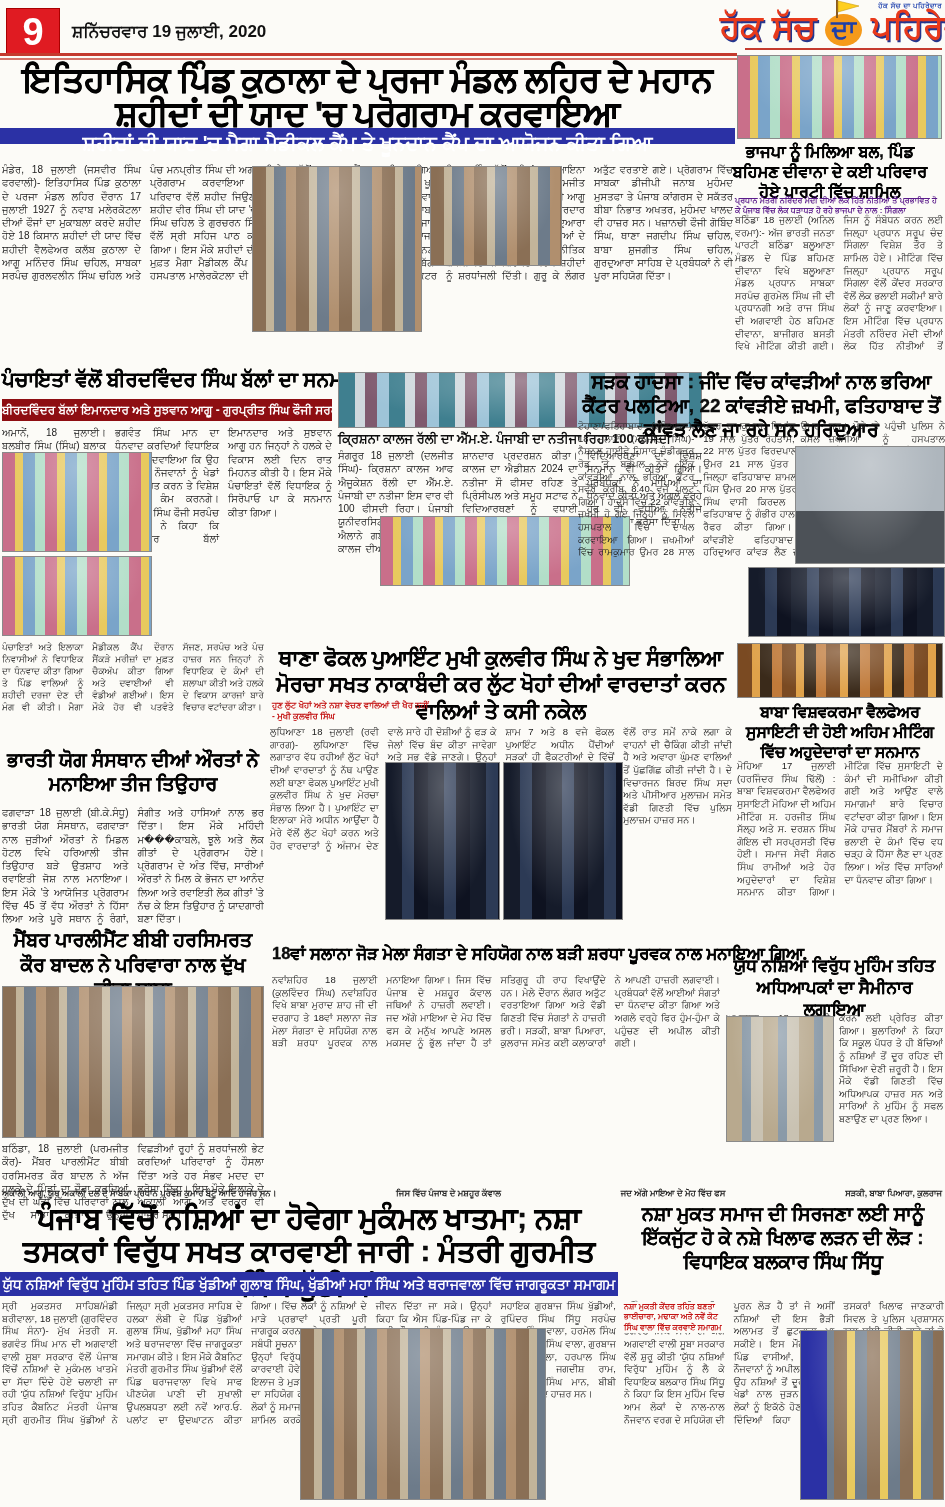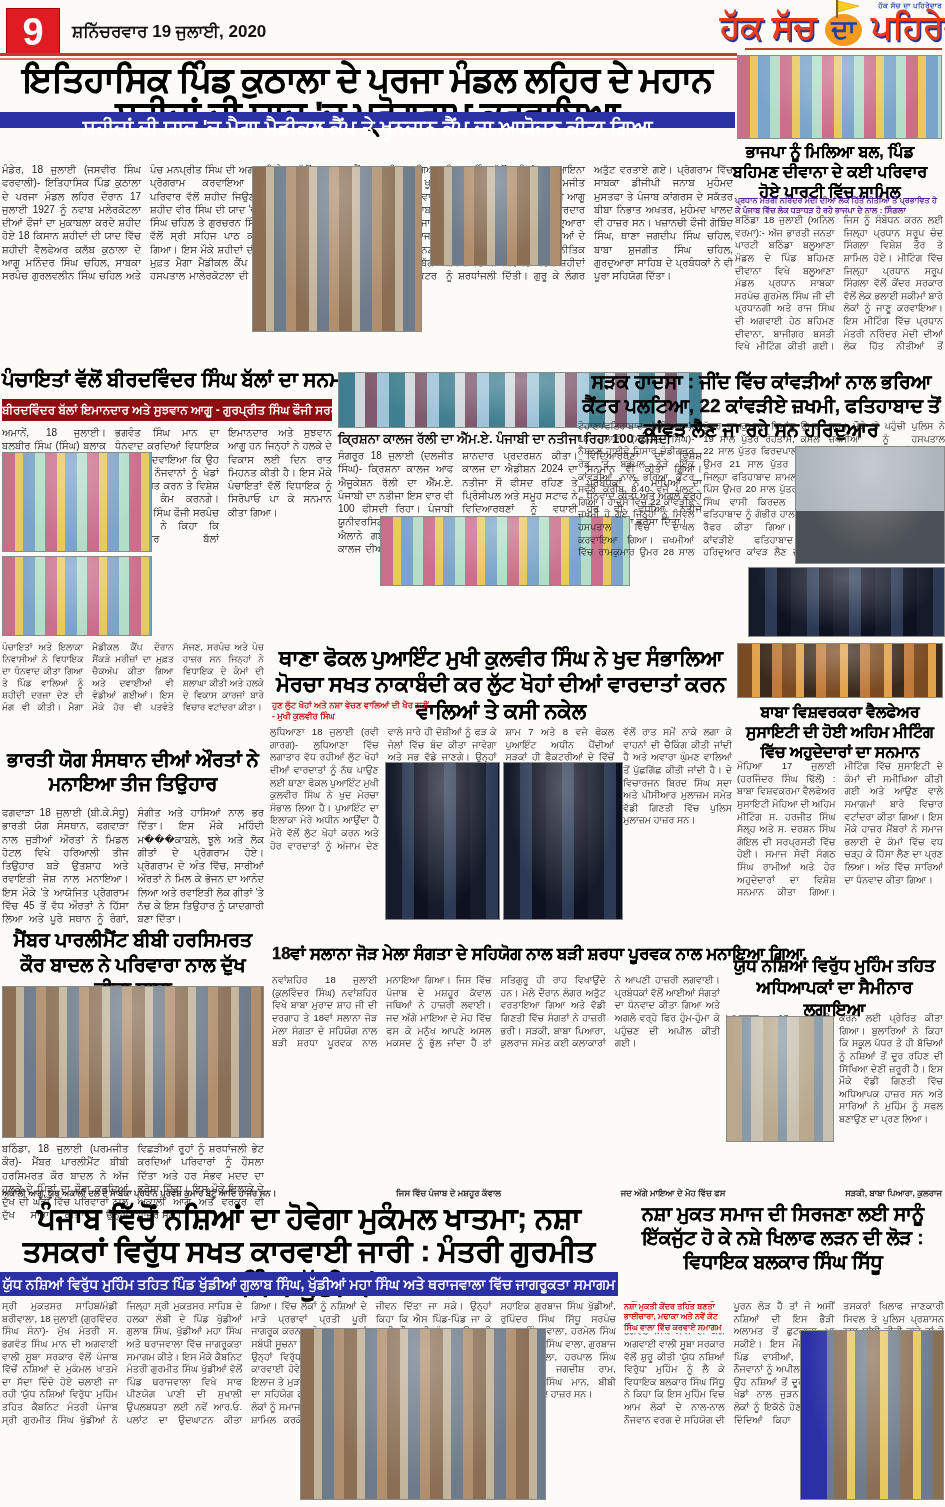--- a/index.html
+++ b/index.html
@@ -85,21 +85,21 @@
     </span>
     <span>ਪਹਿਰੇਦਾਰ</span>
   </div>
 </div>
 
 <div class="abs rule-red" style="left:0; top:53px; width:737px; height:3px;"></div>
 <div class="abs rule-red" style="left:0; top:58px; width:737px; height:2px; opacity:.7;"></div>
 <div class="abs rule-red" style="left:745px; top:48px; width:197px; height:2px;"></div>
 
 <div class="abs h-main" style="left:2px; top:62px; width:731px;">ਇਤਿਹਾਸਿਕ ਪਿੰਡ ਕੁਠਾਲਾ ਦੇ ਪਰਜਾ ਮੰਡਲ ਲਹਿਰ ਦੇ ਮਹਾਨ ਸ਼ਹੀਦਾਂ ਦੀ ਯਾਦ 'ਚ ਪ੍ਰੋਗਰਾਮ ਕਰਵਾਇਆ</div>
-<div class="abs bar-blue" style="left:0; top:112px; width:735px; height:16px; font-size:20px; line-height:30px;">ਸ਼ਹੀਦਾਂ ਦੀ ਯਾਦ 'ਚ ਮੈਗਾ ਮੈਡੀਕਲ ਕੈਂਪ ਤੇ ਖੂਨਦਾਨ ਕੈਂਪ ਦਾ ਆਯੋਜਨ ਕੀਤਾ ਗਿਆ</div>
+<div class="abs bar-blue" style="left:0; top:128px; width:735px; height:16px; font-size:20px; line-height:30px;">ਸ਼ਹੀਦਾਂ ਦੀ ਯਾਦ 'ਚ ਮੈਗਾ ਮੈਡੀਕਲ ਕੈਂਪ ਤੇ ਖੂਨਦਾਨ ਕੈਂਪ ਦਾ ਆਯੋਜਨ ਕੀਤਾ ਗਿਆ</div>
 <div class="abs bt cols5" style="left:2px; top:163px; width:731px; height:200px;">ਮੰਡੇਰ, 18 ਜੁਲਾਈ (ਜਸਵੀਰ ਸਿੰਘ ਫਰਵਾਲੀ)- ਇਤਿਹਾਸਿਕ ਪਿੰਡ ਕੁਠਾਲਾ ਦੇ ਪਰਜਾ ਮੰਡਲ ਲਹਿਰ ਦੌਰਾਨ 17 ਜੁਲਾਈ 1927 ਨੂੰ ਨਵਾਬ ਮਲੇਰਕੋਟਲਾ ਦੀਆਂ ਫੌਜਾਂ ਦਾ ਮੁਕਾਬਲਾ ਕਰਦੇ ਸ਼ਹੀਦ ਹੋਏ 18 ਕਿਸਾਨ ਸ਼ਹੀਦਾਂ ਦੀ ਯਾਦ ਵਿੱਚ ਸ਼ਹੀਦੀ ਵੈਲਫੇਅਰ ਕਲੱਬ ਕੁਠਾਲਾ ਦੇ ਆਗੂ ਮਨਿੰਦਰ ਸਿੰਘ ਚਹਿਲ, ਸਾਬਕਾ ਸਰਪੰਚ ਗੁਰਲਵਲੀਨ ਸਿੰਘ ਚਹਿਲ ਅਤੇ ਪੰਚ ਮਨਪ੍ਰੀਤ ਸਿੰਘ ਦੀ ਅਗਵਾਈ ਹੇਠ ਪ੍ਰੋਗਰਾਮ ਕਰਵਾਇਆ ਗਿਆ। ਪਰਿਵਾਰ ਵੱਲੋਂ ਸ਼ਹੀਦ ਜਿਉਣ ਸਿੰਘ ਤੇ ਸ਼ਹੀਦ ਵੀਰ ਸਿੰਘ ਦੀ ਯਾਦ 'ਚ ਹਰਜੀਤ ਸਿੰਘ ਚਹਿਲ ਤੇ ਗੁਰਚਰਨ ਸਿੰਘ ਚਹਿਲ ਵੱਲੋਂ ਸ੍ਰੀ ਸਹਿਜ ਪਾਠ ਕਰਵਾਇਆ ਗਿਆ। ਇਸ ਮੌਕੇ ਸ਼ਹੀਦਾਂ ਦੀ ਯਾਦ 'ਚ ਮੁਫ਼ਤ ਮੈਗਾ ਮੈਡੀਕਲ ਕੈਂਪ ਤੇ ਸਿਵਲ ਹਸਪਤਾਲ ਮਾਲੇਰਕੋਟਲਾ ਦੀ ਬਲੱਡ ਬੈਂਕ ਵੱਲੋਂ ਖੂਨਦਾਨ ਕੈਂਪ ਲਗਾਇਆ ਗਿਆ ਜਿਸ ਵਿੱਚ ਅਨੇਕਾਂ ਖੂਨਦਾਨੀਆਂ ਦਾ ਖੂਨ ਇਕੱਤਰ ਕੀਤਾ ਗਿਆ। ਵੱਲੋਂ ਨਵਾਬ ਮਾਲੇਰਕੋਟਲਾ ਦੇ ਲੋਕਾਂ ਪ੍ਰਤੀ ਜਾਬਰ ਰਵੱਈਏ ਬਾਰੇ ਦੱਸ ਕੇ ਲੋਕਾਂ ਨੂੰ ਜਾਣੂ ਕਰਵਾਇਆ ਗਿਆ। ਦੀਪਕ ਹਾਜਟ ਇੰਸਟੀਚਿਊਟ ਲੁਧਿਆਣਾ, ਈਐਨਟੀ ਮਾਹਿਰ ਡਾਕਟਰ ਚਮਨਜੀਤ ਸਿੰਘ ਬੱਗਾ ਅਤੇ ਮਹਿਲਾ ਰੋਗਾਂ ਦੇ ਮਾਹਿਰ ਡਾਕਟਰ ਸਿਖਰਾ ਵਿੰਗ ਵੱਲੋਂ ਮਰੀਜ਼ਾਂ ਦਾ ਮੁਆਇਨਾ ਕੀਤਾ ਗਿਆ। ਇਸ ਮੌਕੇ ਪਰਮਜੀਤ ਕੌਰ, ਪਾਠ ਜਸਵੀਰ ਕੌਰ, ਅਕਾਲੀ ਆਗੂ ਵੈਦ ਨਿਹਾਨ ਸਿੰਘ ਕੁਠਾਲਾ, ਨੰਬਰਦਾਰ ਕੁਲਦੀਪ ਸਿੰਘ ਕੁਠਾਲਾ, ਗੁਰਦੁਆਰਾ ਸਾਹਿਬ ਦੇ ਪ੍ਰਬੰਧਕ, ਸਮਾਜਸੇਵੀਆਂ ਦੇ ਆਗੂ ਸਮਾਜਸੇਵੀ ਤੇ ਰਾਜਨੀਤਿਕ ਸ਼ਖਸੀਅਤਾਂ ਨੇ ਸ਼ਿਰਕਤ ਕਰਕੇ ਸ਼ਹੀਦਾਂ ਨੂੰ ਸ਼ਰਧਾਂਜਲੀ ਦਿੱਤੀ। ਗੁਰੂ ਕੇ ਲੰਗਰ ਅਤੁੱਟ ਵਰਤਾਏ ਗਏ। ਪ੍ਰੋਗਰਾਮ ਵਿੱਚ ਸਾਬਕਾ ਡੀਜੀਪੀ ਜਨਾਬ ਮੁਹੰਮਦ ਮੁਸਤਫਾ ਤੇ ਪੰਜਾਬ ਕਾਂਗਰਸ ਦੇ ਸਕੱਤਰ ਬੀਬਾ ਨਿਭਾਤ ਅਖਤਰ, ਮੁਹੰਮਦ ਖਾਲਦ ਵੀ ਹਾਜ਼ਰ ਸਨ। ਖਜ਼ਾਨਚੀ ਫੌਜੀ ਗੋਬਿੰਦ ਸਿੰਘ, ਥਾਣਾ ਜਗਦੀਪ ਸਿੰਘ ਚਹਿਲ, ਬਾਬਾ ਸ਼ੁਜਗੀਤ ਸਿੰਘ ਚਹਿਲ, ਗੁਰਦੁਆਰਾ ਸਾਹਿਬ ਦੇ ਪ੍ਰਬੰਧਕਾਂ ਨੇ ਵੀ ਪੂਰਾ ਸਹਿਯੋਗ ਦਿੱਤਾ।</div>
 <div class="photo ph-a" style="left:252px; top:166px; width:170px; height:166px;"></div>
 <div class="photo ph-a" style="left:430px; top:166px; width:132px; height:100px;"></div>
 
 <div class="photo ph-b" style="left:737px; top:55px; width:205px; height:84px;"></div>
 <div class="abs h-sec" style="left:726px; top:142px; width:208px; font-size:16px; line-height:1.25;">ਭਾਜਪਾ ਨੂੰ ਮਿਲਿਆ ਬਲ, ਪਿੰਡ ਬਹਿਮਣ ਦੀਵਾਨਾ ਦੇ ਕਈ ਪਰਿਵਾਰ ਹੋਏ ਪਾਰਟੀ ਵਿੱਚ ਸ਼ਾਮਿਲ</div>
 <div class="abs bold-cap" style="left:735px; top:196px; width:208px; font-size:8px; color:#5a1a8a;">ਪ੍ਰਧਾਨ ਮੰਤਰੀ ਨਰਿੰਦਰ ਮੋਦੀ ਦੀਆਂ ਲੋਕ ਹਿੱਤ ਨੀਤੀਆਂ ਤੋਂ ਪ੍ਰਭਾਵਿਤ ਹੋ ਕੇ ਪੰਜਾਬ ਵਿੱਚ ਲੋਕ ਧੜਾਧੜ ਹੋ ਰਹੇ ਭਾਜਪਾ ਦੇ ਨਾਲ : ਸਿੰਗਲਾ</div>
 <div class="abs bt cols2" style="left:735px; top:214px; width:208px; height:148px; font-size:9.5px;">ਬਠਿੰਡਾ 18 ਜੁਲਾਈ (ਅਨਿਲ ਵਰਮਾ):- ਅੱਜ ਭਾਰਤੀ ਜਨਤਾ ਪਾਰਟੀ ਬਠਿੰਡਾ ਬਲੂਆਣਾ ਮੰਡਲ ਦੇ ਪਿੰਡ ਬਹਿਮਣ ਦੀਵਾਨਾ ਵਿਖੇ ਬਲੂਆਣਾ ਮੰਡਲ ਪ੍ਰਧਾਨ ਸਾਬਕਾ ਸਰਪੰਚ ਗੁਰਮੇਲ ਸਿੰਘ ਜੀ ਦੀ ਪ੍ਰਧਾਨਗੀ ਅਤੇ ਰਾਜ ਸਿੰਘ ਦੀ ਅਗਵਾਈ ਹੇਠ ਬਹਿਮਣ ਦੀਵਾਨਾ, ਬਾਜੀਗਰ ਬਸਤੀ ਵਿਖੇ ਮੀਟਿੰਗ ਕੀਤੀ ਗਈ। ਜਿਸ ਨੂੰ ਸੰਬੋਧਨ ਕਰਨ ਲਈ ਜਿਲ੍ਹਾ ਪ੍ਰਧਾਨ ਸਰੂਪ ਚੰਦ ਸਿੰਗਲਾ ਵਿਸ਼ੇਸ਼ ਤੌਰ ਤੇ ਸ਼ਾਮਿਲ ਹੋਏ। ਮੀਟਿੰਗ ਵਿੱਚ ਜਿਲ੍ਹਾ ਪ੍ਰਧਾਨ ਸਰੂਪ ਸਿੰਗਲਾ ਵੱਲੋਂ ਕੇਂਦਰ ਸਰਕਾਰ ਵੱਲੋਂ ਲੋਕ ਭਲਾਈ ਸਕੀਮਾਂ ਬਾਰੇ ਲੋਕਾਂ ਨੂੰ ਜਾਣੂ ਕਰਵਾਇਆ। ਇਸ ਮੀਟਿੰਗ ਵਿੱਚ ਪ੍ਰਧਾਨ ਮੰਤਰੀ ਨਰਿੰਦਰ ਮੋਦੀ ਦੀਆਂ ਲੋਕ ਹਿੱਤ ਨੀਤੀਆਂ ਤੋਂ ਪ੍ਰਭਾਵਿਤ ਹੋ ਕੇ ਪਿੰਡ ਬਹਿਮਣ ਦੀਵਾਨਾ ਦੇ ਸੈਂਕੜੇ ਪਰਿਵਾਰ ਵੱਖ-ਵੱਖ ਪਾਰਟੀਆਂ ਨੂੰ ਅਲਵਿਦਾ ਆਖ ਭਾਜਪਾ ਵਿੱਚ ਸ਼ਾਮਲ ਹੋਏ। ਸ੍ਰੀ ਸਿੰਗਲਾ ਨੇ ਸ਼ਾਮਲ ਹੋਣ ਵਾਲੇ ਪਰਿਵਾਰਾਂ ਦੇ ਪਾਰਟੀ ਦਾ ਝੰਡਾ ਗਲ ਵਿੱਚ ਪਾ ਕੇ ਜੀ ਆਇਆ ਕਿਹਾ ਅਤੇ ਉਹਨਾਂ ਦਾ ਪਾਰਟੀ ਵਿੱਚ ਆਉਣ ਤੇ ਨਿੱਘਾ ਸਵਾਗਤ ਵੀ ਕੀਤਾ ਗਿਆ। ਇਸ ਮੌਕੇ ਬਲੂਆਣਾ ਮੰਡਲ ਪ੍ਰਧਾਨ ਗੁਰਮੇਲ ਸਿੰਘ ਜੀ (ਸਾਬਕਾ ਸਰਪੰਚ) ਜੀ, ਜਗਦੀਪ ਸਿੰਘ, ਚਮਕੌਰ ਸਿੰਘ ਜੀ, ਰਾਜ ਸਿੰਘ ਚੁੱਘੇ ਖੁਰਦ, ਅਤੇ ਹੋਰ ਵੀ ਭਾਜਪਾ ਸਾਥੀ ਹਾਜ਼ਰ ਸਨ। ਇਸ ਮੌਕੇ ਸ੍ਰੀ ਸਿੰਗਲਾ ਨੇ ਕਿਹਾ ਕਿ ਪ੍ਰਧਾਨ ਮੰਤਰੀ ਨਰਿੰਦਰ ਮੋਦੀ ਦੀਆਂ ਲੋਕ ਹਿੱਤ ਨੀਤੀਆਂ ਕਰਕੇ ਪੰਜਾਬ ਵਿੱਚ ਲੋਕ ਭਾਜਪਾ ਦੇ ਨਾਲ ਵੱਡੀ ਗਿਣਤੀ ਵਿੱਚ ਜੁੜ ਰਹੇ ਹਨ ਜਿਸ ਨਾਲ ਆਉਂਦੀਆਂ ਵਿਧਾਨ ਸਭਾ ਚੋਣਾਂ ਵਿੱਚ ਭਾਜਪਾ ਦੀ ਸਰਕਾਰ ਬਣਾਉਣ ਵਿੱਚ ਵੱਡਾ ਬਲ ਮਿਲੇਗਾ। ਮੈਨੂੰ ਦਸਦੇ ਹੋਏ ਬਹੁਤ ਖੁਸ਼ੀ ਹੋ ਰਹੀ ਹੈ ਕਿ ਸਾਨੂੰ ਸ਼ਹਿਰ ਦੇ ਨਾਲ-ਨਾਲ ਪਿੰਡਾਂ ਵਿੱਚ ਵੀ ਬਹੁਤ ਵੱਡਾ ਹੁੰਗਾਰਾ ਮਿਲ ਰਿਹਾ ਹੈ।</div>
 
 <div class="abs h-sec" style="left:2px; top:368px; width:330px; font-size:20px; white-space:nowrap; text-align:left;">ਪੰਚਾਇਤਾਂ ਵੱਲੋਂ ਬੀਰਦਵਿੰਦਰ ਸਿੰਘ ਬੱਲਾਂ ਦਾ ਸਨਮਾਨ</div>
@@ -120,21 +120,21 @@
 
 <div class="abs h-sec" style="left:270px; top:645px; width:462px; font-size:21px; line-height:1.25;">ਥਾਣਾ ਫੋਕਲ ਪੁਆਇੰਟ ਮੁਖੀ ਕੁਲਵੀਰ ਸਿੰਘ ਨੇ ਖੁਦ ਸੰਭਾਲਿਆ ਮੋਰਚਾ ਸਖਤ ਨਾਕਾਬੰਦੀ ਕਰ ਲੁੱਟ ਖੋਹਾਂ ਦੀਆਂ ਵਾਰਦਾਤਾਂ ਕਰਨ ਵਾਲਿਆਂ ਤੇ ਕਸੀ ਨਕੇਲ</div>
 <div class="abs kicker-red" style="left:272px; top:700px; width:160px;">ਹੁਣ ਲੁੱਟ ਖੋਹਾਂ ਅਤੇ ਨਸ਼ਾ ਵੇਚਣ ਵਾਲਿਆਂ ਦੀ ਖੈਰ ਨਹੀਂ - ਮੁਖੀ ਕੁਲਵੀਰ ਸਿੰਘ</div>
 <div class="abs bt cols4" style="left:270px; top:726px; width:462px; height:210px; font-size:9.5px;">ਲੁਧਿਆਣਾ 18 ਜੁਲਾਈ (ਰਵੀ ਗਾਰਗ)- ਲੁਧਿਆਣਾ ਵਿੱਚ ਲਗਾਤਾਰ ਵੱਧ ਰਹੀਆਂ ਲੁੱਟ ਖੋਹਾਂ ਦੀਆਂ ਵਾਰਦਾਤਾਂ ਨੂੰ ਨੱਥ ਪਾਉਣ ਲਈ ਥਾਣਾ ਫੋਕਲ ਪੁਆਇੰਟ ਮੁਖੀ ਕੁਲਵੀਰ ਸਿੰਘ ਨੇ ਖੁਦ ਮੋਰਚਾ ਸੰਭਾਲ ਲਿਆ ਹੈ। ਪੁਆਇੰਟ ਦਾ ਇਲਾਕਾ ਮੇਰੇ ਅਧੀਨ ਆਉਂਦਾ ਹੈ ਮੇਰੇ ਵੱਲੋਂ ਲੁੱਟ ਖੋਹਾਂ ਕਰਨ ਅਤੇ ਹੋਰ ਵਾਰਦਾਤਾਂ ਨੂੰ ਅੰਜਾਮ ਦੇਣ ਵਾਲੇ ਸਾਰੇ ਹੀ ਦੋਸ਼ੀਆਂ ਨੂੰ ਫੜ ਕੇ ਜੇਲਾਂ ਵਿੱਚ ਬੰਦ ਕੀਤਾ ਜਾਵੇਗਾ ਅਤੇ ਸਭ ਵੱਡੇ ਜਾਣਗੇ। ਉਨ੍ਹਾਂ ਕਿਹਾ ਕਿ ਪੁਲਿਸ ਵੱਲੋਂ ਸਖਤ ਨਾਕਾਬੰਦੀ ਕੀਤੀ ਜਾ ਰਹੀ ਹੈ ਅਤੇ ਸ਼ੱਕੀ ਵਿਅਕਤੀਆਂ ਦੀ ਚੈਕਿੰਗ ਕੀਤੀ ਜਾ ਰਹੀ ਹੈ। ਦੇਰ ਸ਼ਾਮ ਤੋਂ ਲੈ ਕੇ ਦੇਰ ਰਾਤ ਤੱਕ ਖੁਦ ਥਾਣਾ ਮੁਖੀ ਨਾਕਿਆਂ ਤੇ ਖੜ੍ਹ ਕੇ ਚੈਕਿੰਗ ਕਰਦੇ ਹਨ। ਜਾਂਦਾ ਹੈ ਕਿ ਸ਼ਾਮ 7 ਅਤੇ 8 ਵਜੇ ਫੋਕਲ ਪੁਆਇੰਟ ਅਧੀਨ ਪੈਂਦੀਆਂ ਸੜਕਾਂ ਹੀ ਫੈਕਟਰੀਆਂ ਦੇ ਵਿੱਚੋਂ ਵਰਕਰਾਂ ਅਤੇ ਹੋਰ ਰਾਹਗੀਰਾਂ ਦੀ ਆਵਾਜਾਈ ਵੱਧ ਹੁੰਦੀ ਹੈ ਜਿਸ ਦਾ ਫਾਇਦਾ ਲੁਟੇਰੇ ਚੁੱਕਦੇ ਹਨ। ਅੰਜਾਮ ਦੇਣ ਵਾਲਿਆਂ ਨੂੰ ਕਿਸੇ ਵੀ ਕੀਮਤ ਤੇ ਬਖਸ਼ਿਆ ਨਹੀਂ ਜਾਵੇਗਾ। ਉਨ੍ਹਾਂ ਕਿਹਾ ਕਿ ਅਕਸਰ ਦੇਖਿਆ ਪੁਲਿਸ ਪਾਰਟੀ ਵੱਲੋਂ ਰਾਤ ਸਮੇਂ ਨਾਕੇ ਲਗਾ ਕੇ ਵਾਹਨਾਂ ਦੀ ਚੈਕਿੰਗ ਕੀਤੀ ਜਾਂਦੀ ਹੈ ਅਤੇ ਅਵਾਰਾ ਘੁੰਮਣ ਵਾਲਿਆਂ ਤੋਂ ਪੁੱਛਗਿੱਛ ਕੀਤੀ ਜਾਂਦੀ ਹੈ। ਦੇ ਵਿਚਾਰਜਨ ਬਿਰਦ ਸਿੰਘ ਸਦਾ ਅਤੇ ਪੀਸੀਆਰ ਮੁਲਾਜ਼ਮ ਸਮੇਤ ਵੱਡੀ ਗਿਣਤੀ ਵਿੱਚ ਪੁਲਿਸ ਮੁਲਾਜ਼ਮ ਹਾਜ਼ਰ ਸਨ।</div>
 <div class="photo ph-night" style="left:385px; top:762px; width:115px; height:158px;"></div>
 <div class="photo ph-night" style="left:503px; top:762px; width:120px; height:158px;"></div>
 
 <div class="abs bt cols3" style="left:2px; top:642px; width:262px; height:100px; font-size:9px;">ਪੰਚਾਇਤਾਂ ਅਤੇ ਇਲਾਕਾ ਨਿਵਾਸੀਆਂ ਨੇ ਵਿਧਾਇਕ ਦਾ ਧੰਨਵਾਦ ਕੀਤਾ ਗਿਆ ਤੇ ਪਿੰਡ ਵਾਲਿਆਂ ਨੂੰ ਸ਼ਹੀਦੀ ਦਰਜਾ ਦੇਣ ਦੀ ਮੰਗ ਵੀ ਕੀਤੀ। ਮੈਗਾ ਮੈਡੀਕਲ ਕੈਂਪ ਦੌਰਾਨ ਸੈਂਕੜੇ ਮਰੀਜ਼ਾਂ ਦਾ ਮੁਫ਼ਤ ਚੈਕਅੱਪ ਕੀਤਾ ਗਿਆ ਅਤੇ ਦਵਾਈਆਂ ਵੀ ਵੰਡੀਆਂ ਗਈਆਂ। ਇਸ ਮੌਕੇ ਹੋਰ ਵੀ ਪਤਵੰਤੇ ਸੱਜਣ, ਸਰਪੰਚ ਅਤੇ ਪੰਚ ਹਾਜ਼ਰ ਸਨ ਜਿਨ੍ਹਾਂ ਨੇ ਵਿਧਾਇਕ ਦੇ ਕੰਮਾਂ ਦੀ ਸ਼ਲਾਘਾ ਕੀਤੀ ਅਤੇ ਹਲਕੇ ਦੇ ਵਿਕਾਸ ਕਾਰਜਾਂ ਬਾਰੇ ਵਿਚਾਰ ਵਟਾਂਦਰਾ ਕੀਤਾ।</div>
 
 <div class="photo ph-warm" style="left:737px; top:643px; width:206px; height:55px;"></div>
-<div class="abs h-sec" style="left:737px; top:702px; width:206px; font-size:15.5px; line-height:1.3;">ਬਾਬਾ ਵਿਸ਼ਵਰਕਰਾ ਵੈਲਫੇਅਰ ਸੁਸਾਇਟੀ ਦੀ ਹੋਈ ਅਹਿਮ ਮੀਟਿੰਗ ਵਿੱਚ ਅਹੁਦੇਦਾਰਾਂ ਦਾ ਸਨਮਾਨ</div>
+<div class="abs h-sec" style="left:737px; top:702px; width:206px; font-size:15.5px; line-height:1.3;">ਬਾਬਾ ਵਿਸ਼ਵਕਰਮਾ ਵੈਲਫੇਅਰ ਸੁਸਾਇਟੀ ਦੀ ਹੋਈ ਅਹਿਮ ਮੀਟਿੰਗ ਵਿੱਚ ਅਹੁਦੇਦਾਰਾਂ ਦਾ ਸਨਮਾਨ</div>
 <div class="abs bt cols2" style="left:737px; top:760px; width:206px; height:180px; font-size:9.5px;">ਮੋਹਿਆ 17 ਜੁਲਾਈ (ਹਰਜਿੰਦਰ ਸਿੰਘ ਢਿੱਲੋਂ) : ਬਾਬਾ ਵਿਸ਼ਵਕਰਮਾ ਵੈਲਫੇਅਰ ਸੁਸਾਇਟੀ ਮੋਹਿਆ ਦੀ ਅਹਿਮ ਮੀਟਿੰਗ ਸ. ਹਰਜੀਤ ਸਿੰਘ ਸੱਲ੍ਹ ਅਤੇ ਸ. ਦਰਸ਼ਨ ਸਿੰਘ ਗੋਇਲ ਦੀ ਸਰਪ੍ਰਸਤੀ ਵਿੱਚ ਹੋਈ। ਸਮਾਜ ਸੇਵੀ ਸੰਗਠ ਸਿੰਘ ਰਾਮੀਆਂ ਅਤੇ ਹੋਰ ਅਹੁਦੇਦਾਰਾਂ ਦਾ ਵਿਸ਼ੇਸ਼ ਸਨਮਾਨ ਕੀਤਾ ਗਿਆ। ਮੀਟਿੰਗ ਵਿੱਚ ਸੁਸਾਇਟੀ ਦੇ ਕੰਮਾਂ ਦੀ ਸਮੀਖਿਆ ਕੀਤੀ ਗਈ ਅਤੇ ਆਉਣ ਵਾਲੇ ਸਮਾਗਮਾਂ ਬਾਰੇ ਵਿਚਾਰ ਵਟਾਂਦਰਾ ਕੀਤਾ ਗਿਆ। ਇਸ ਮੌਕੇ ਹਾਜ਼ਰ ਮੈਂਬਰਾਂ ਨੇ ਸਮਾਜ ਭਲਾਈ ਦੇ ਕੰਮਾਂ ਵਿੱਚ ਵਧ ਚੜ੍ਹ ਕੇ ਹਿੱਸਾ ਲੈਣ ਦਾ ਪ੍ਰਣ ਲਿਆ। ਅੰਤ ਵਿੱਚ ਸਾਰਿਆਂ ਦਾ ਧੰਨਵਾਦ ਕੀਤਾ ਗਿਆ।</div>
 
 <div class="abs h-sec" style="left:2px; top:748px; width:262px; font-size:19px; line-height:1.25;">ਭਾਰਤੀ ਯੋਗ ਸੰਸਥਾਨ ਦੀਆਂ ਔਰਤਾਂ ਨੇ ਮਨਾਇਆ ਤੀਜ ਤਿਉਹਾਰ</div>
 <div class="abs bt cols2" style="left:2px; top:806px; width:262px; height:120px;">ਫਗਵਾੜਾ 18 ਜੁਲਾਈ (ਬੀ.ਕੇ.ਸੰਧੂ) ਭਾਰਤੀ ਯੋਗ ਸੰਸਥਾਨ, ਫਗਵਾੜਾ ਨਾਲ ਜੁੜੀਆਂ ਔਰਤਾਂ ਨੇ ਮਿਡਲ ਹੋਟਲ ਵਿਖੇ ਹਰਿਆਲੀ ਤੀਜ ਤਿਉਹਾਰ ਬੜੇ ਉਤਸ਼ਾਹ ਅਤੇ ਰਵਾਇਤੀ ਜੋਸ਼ ਨਾਲ ਮਨਾਇਆ। ਇਸ ਮੌਕੇ 'ਤੇ ਆਯੋਜਿਤ ਪ੍ਰੋਗਰਾਮ ਵਿੱਚ 45 ਤੋਂ ਵੱਧ ਔਰਤਾਂ ਨੇ ਹਿੱਸਾ ਲਿਆ ਅਤੇ ਪੂਰੇ ਸਥਾਨ ਨੂੰ ਰੰਗਾਂ, ਸੰਗੀਤ ਅਤੇ ਹਾਸਿਆਂ ਨਾਲ ਭਰ ਦਿੱਤਾ। ਇਸ ਮੌਕੇ ਮਹਿੰਦੀ ਮ���ਕਾਬਲੇ, ਝੂਲੇ ਅਤੇ ਲੋਕ ਗੀਤਾਂ ਦੇ ਪ੍ਰੋਗਰਾਮ ਹੋਏ। ਪ੍ਰੋਗਰਾਮ ਦੇ ਅੰਤ ਵਿੱਚ, ਸਾਰੀਆਂ ਔਰਤਾਂ ਨੇ ਮਿਲ ਕੇ ਭੋਜਨ ਦਾ ਆਨੰਦ ਲਿਆ ਅਤੇ ਰਵਾਇਤੀ ਲੋਕ ਗੀਤਾਂ 'ਤੇ ਨੱਚ ਕੇ ਇਸ ਤਿਉਹਾਰ ਨੂੰ ਯਾਦਗਾਰੀ ਬਣਾ ਦਿੱਤਾ।</div>
 
 <div class="abs h-sec" style="left:2px; top:928px; width:262px; font-size:19px; line-height:1.3;">ਮੈਂਬਰ ਪਾਰਲੀਮੈਂਟ ਬੀਬੀ ਹਰਸਿਮਰਤ ਕੌਰ ਬਾਦਲ ਨੇ ਪਰਿਵਾਰਾ ਨਾਲ ਦੁੱਖ ਕੀਤਾ ਸਾਝਾ</div>
 <div class="photo ph-a" style="left:2px; top:986px; width:262px; height:152px;"></div>
 <div class="abs bt cols2" style="left:2px; top:1142px; width:262px; height:90px;">ਬਠਿੰਡਾ, 18 ਜੁਲਾਈ (ਪਰਮਜੀਤ ਕੌਰ)- ਮੈਂਬਰ ਪਾਰਲੀਮੈਂਟ ਬੀਬੀ ਹਰਸਿਮਰਤ ਕੌਰ ਬਾਦਲ ਨੇ ਅੱਜ ਹਲਕੇ ਦੇ ਪਿੰਡਾਂ ਦਾ ਦੌਰਾ ਕਰਦਿਆਂ ਦੁੱਖ ਦੀ ਘੜੀ ਵਿੱਚ ਪਰਿਵਾਰਾਂ ਨਾਲ ਦੁੱਖ ਸਾਂਝਾ ਕੀਤਾ। ਉਨ੍ਹਾਂ ਵਿਛੜੀਆਂ ਰੂਹਾਂ ਨੂੰ ਸ਼ਰਧਾਂਜਲੀ ਭੇਟ ਕਰਦਿਆਂ ਪਰਿਵਾਰਾਂ ਨੂੰ ਹੌਸਲਾ ਦਿੱਤਾ ਅਤੇ ਹਰ ਸੰਭਵ ਮਦਦ ਦਾ ਭਰੋਸਾ ਦਿੱਤਾ। ਇਸ ਮੌਕੇ ਇਲਾਕੇ ਦੇ ਅਕਾਲੀ ਆਗੂ ਅਤੇ ਵਰਕਰ ਵੀ ਹਾਜ਼ਰ ਸਨ।</div>
 
 <div class="abs h-sec" style="left:272px; top:944px; width:448px; font-size:16.5px; white-space:nowrap;">18ਵਾਂ ਸਲਾਨਾ ਜੋੜ ਮੇਲਾ ਸੰਗਤਾ ਦੇ ਸਹਿਯੋਗ ਨਾਲ ਬੜੀ ਸ਼ਰਧਾ ਪੂਰਵਕ ਨਾਲ ਮਨਾਇਆ ਗਿਆ</div>

